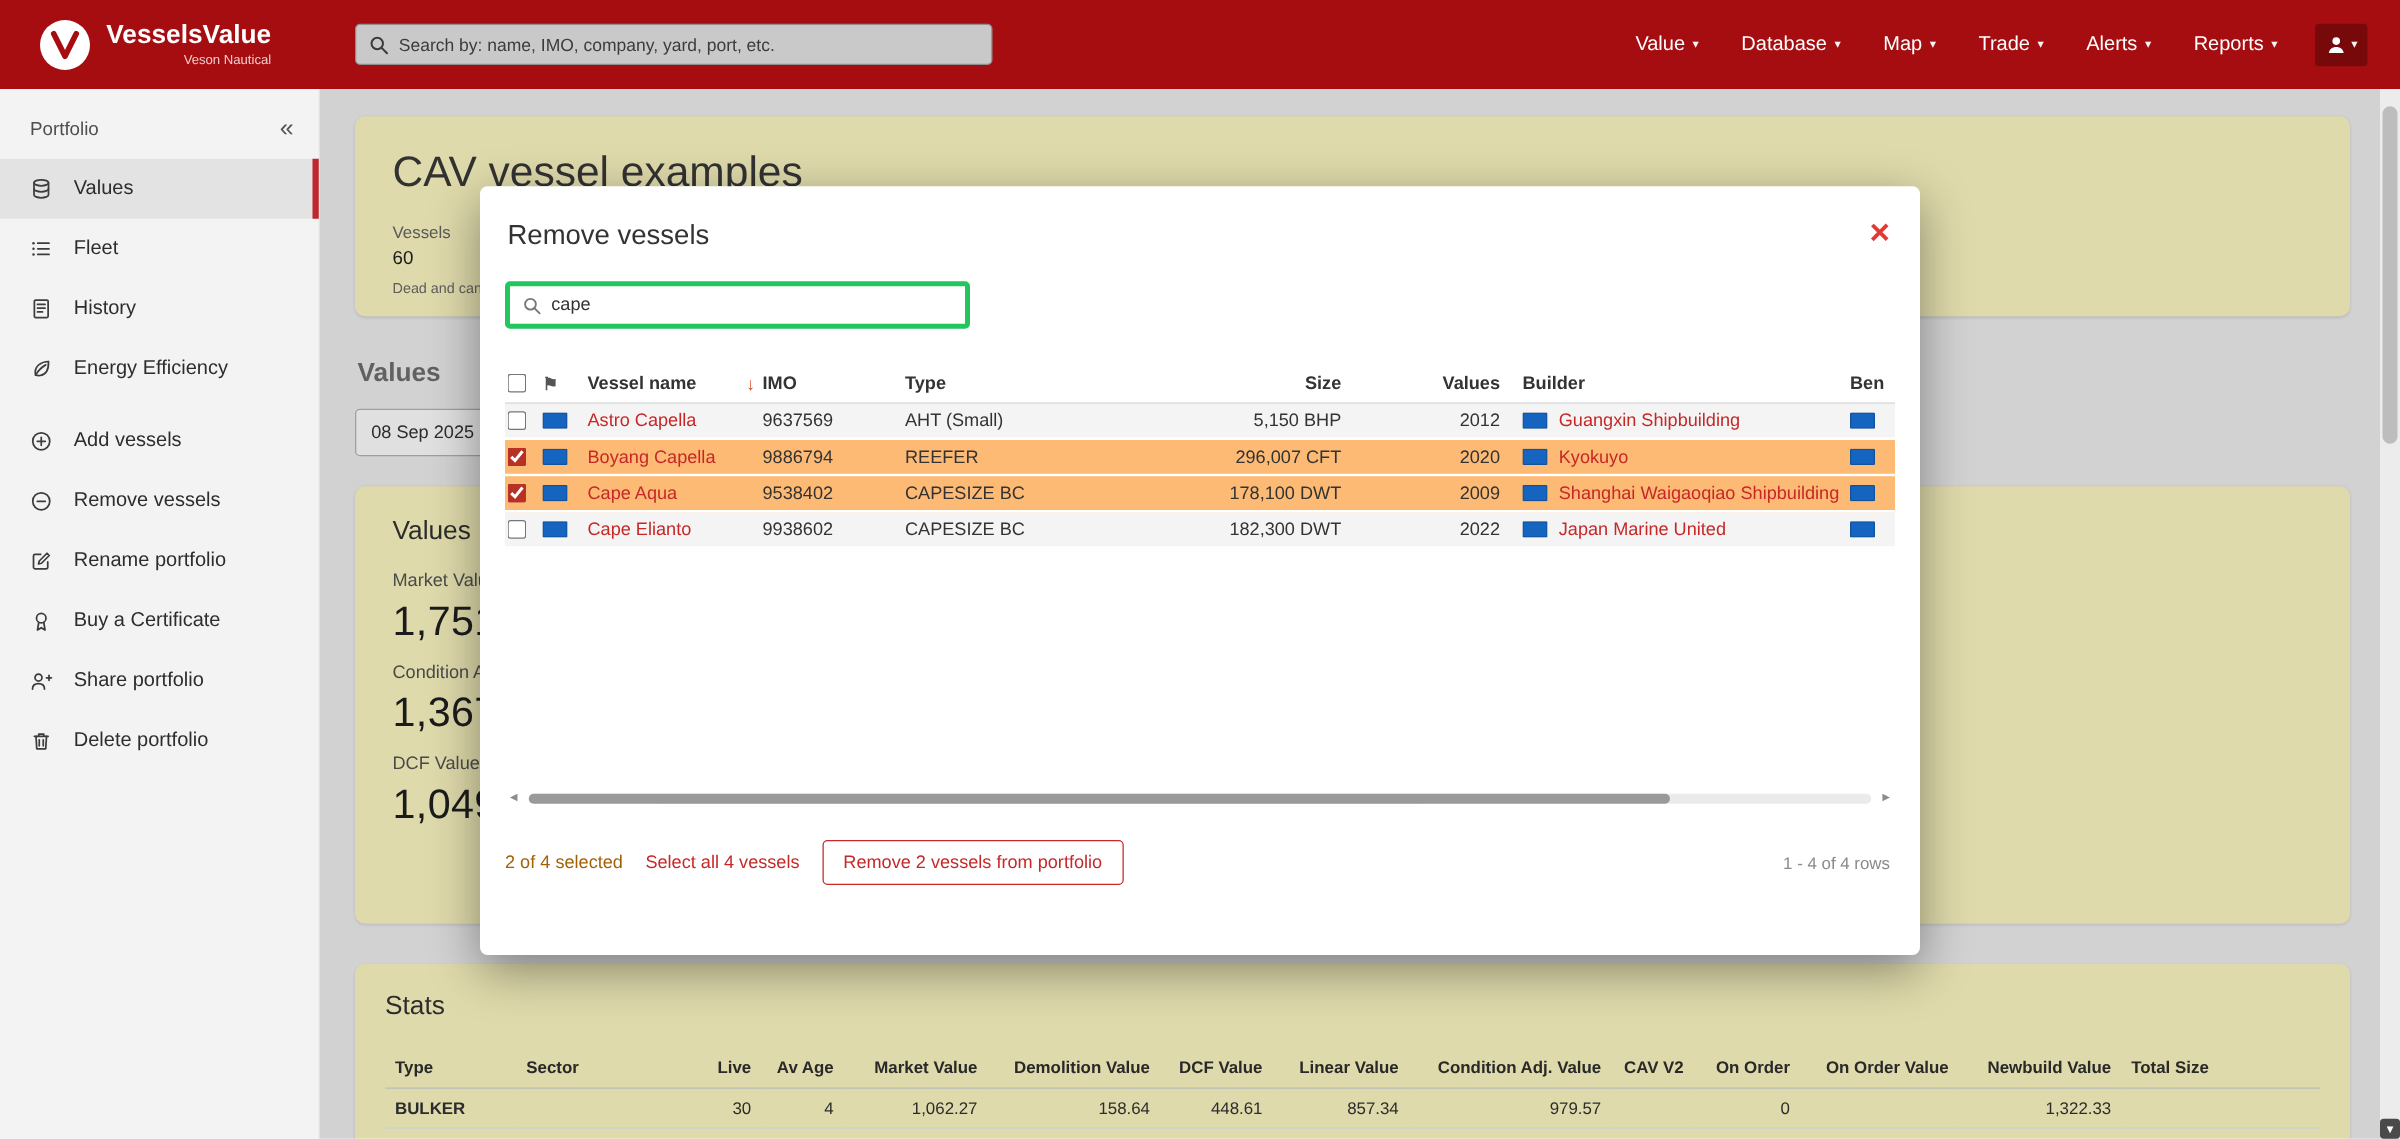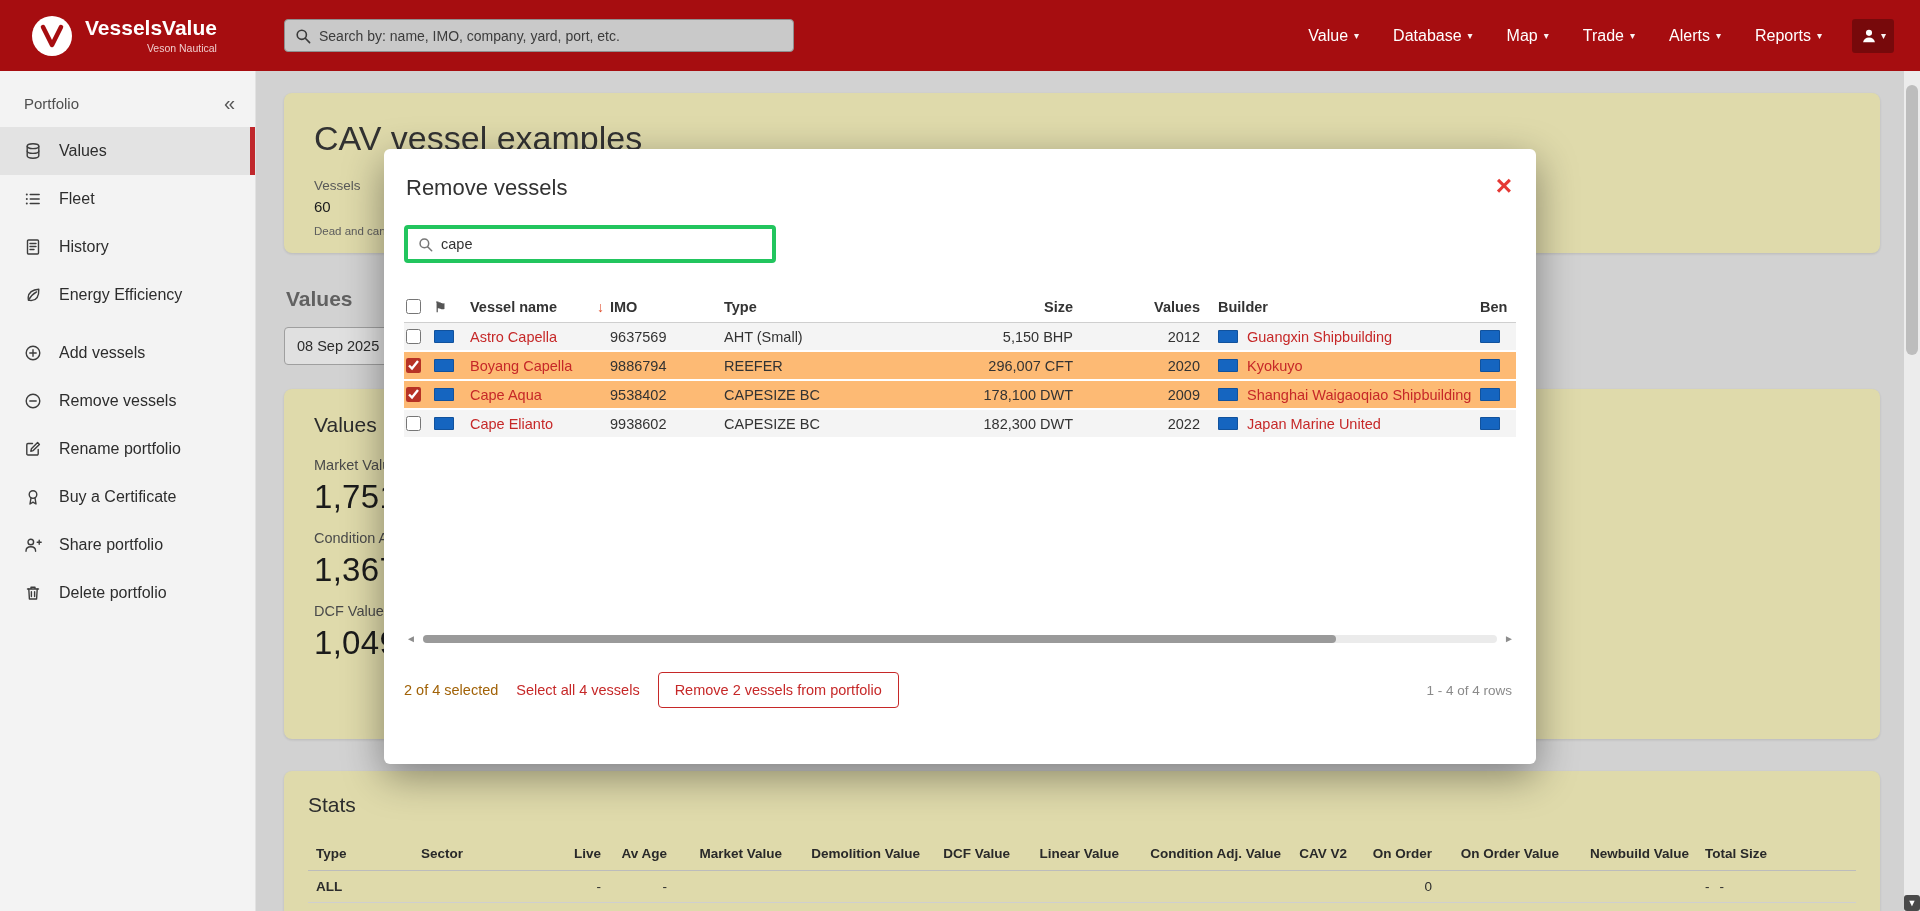--- a/index.html
+++ b/index.html
@@ -328,36 +328,20 @@
           <th>Condition Adj. Value</th>
           <th>CAV V2</th>
           <th>On Order</th>
           <th>On Order Value</th>
           <th>Newbuild Value</th>
           <th class="l">Total Size</th>
         </tr>
       </thead>
       <tbody>
         <tr>
-          <td class="l bold">ALL</td>
-          <td class="l"></td>
-          <td>-</td>
-          <td>-</td>
-          <td></td>
-            <td></td>
-            <td></td>
-            <td></td>
-            <td></td>
-            <td></td>
-          <td>0</td>
-          <td></td>
-            <td></td>
-          <td class="l"><span>-</span><span class="unit">-</span></td>
-        </tr>
-        <tr>
           <td class="l bold">BULKER</td>
           <td class="l"></td>
           <td>30</td>
           <td>4</td>
           <td>1,062.27</td>
           <td>158.64</td>
           <td>448.61</td>
           <td>857.34</td>
           <td>979.57</td>
           <td></td>

